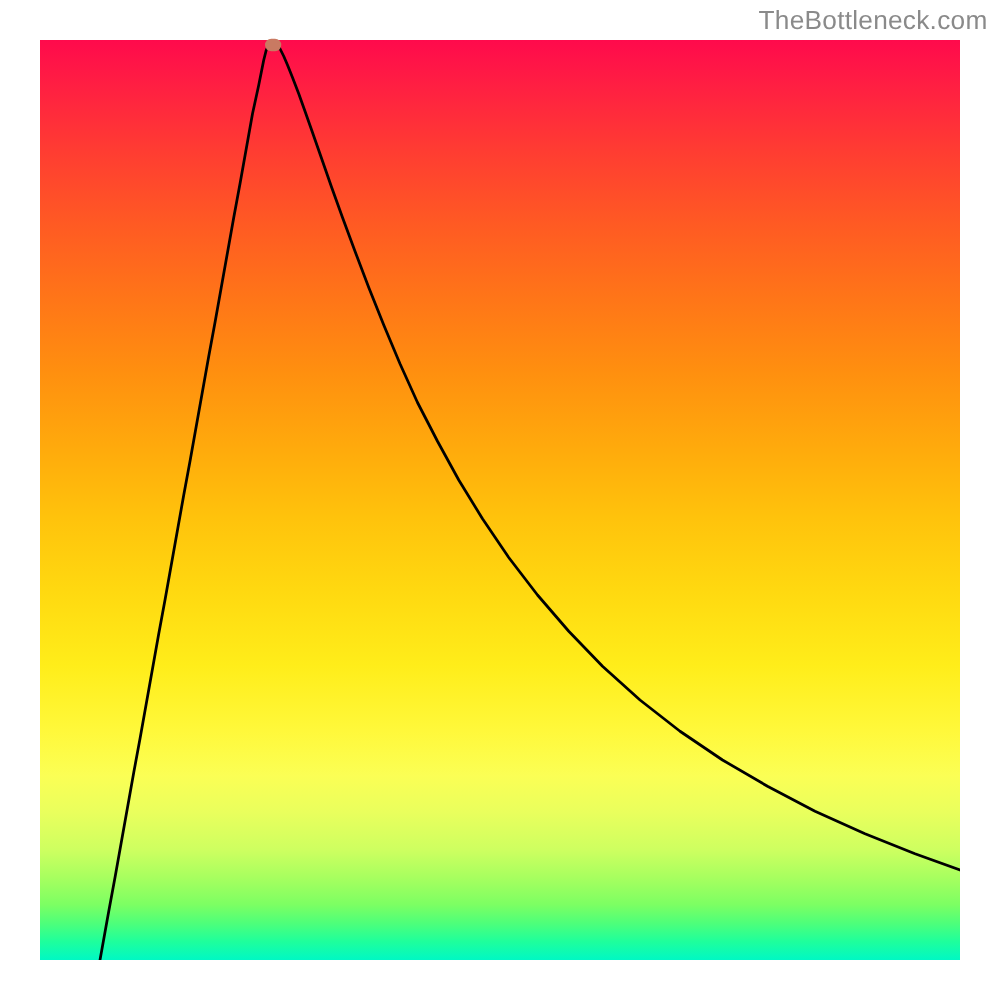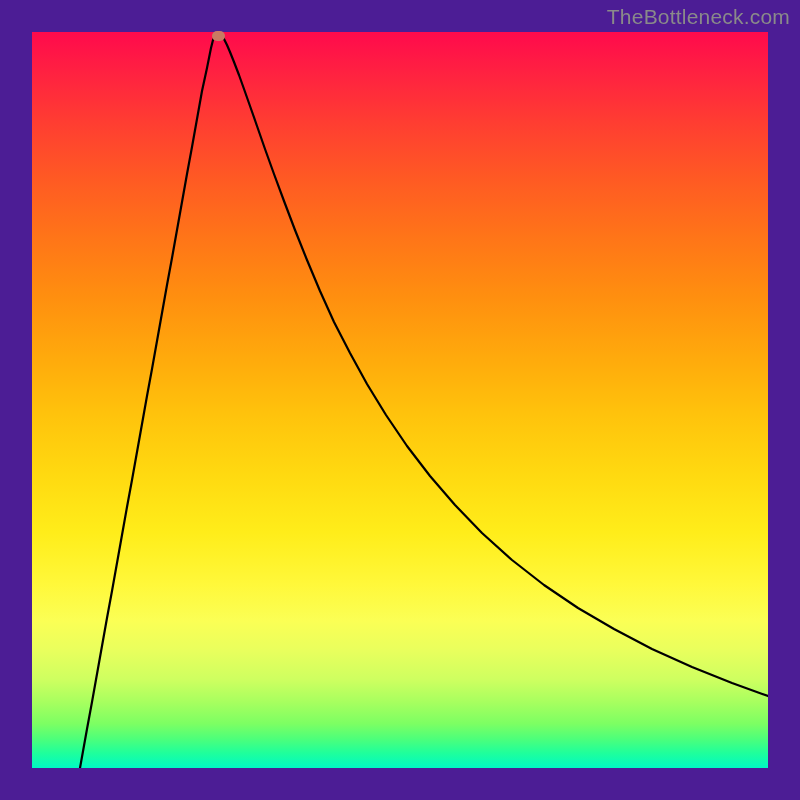--- a/index.html
+++ b/index.html
@@ -8,21 +8,21 @@
     width: 800px;
     height: 800px;
     background: #000;
     overflow: hidden;
     font-family: Arial, Helvetica, sans-serif;
   }
   .frame {
     position: relative;
     width: 800px;
     height: 800px;
-    background: #4c1d95;
+    background: #ffffff;
   }
   .plot {
     position: absolute;
     left: 32px;
     top: 32px;
     width: 736px;
     height: 736px;
     background: linear-gradient(
       to bottom,
       #ff0a4c 0%,

